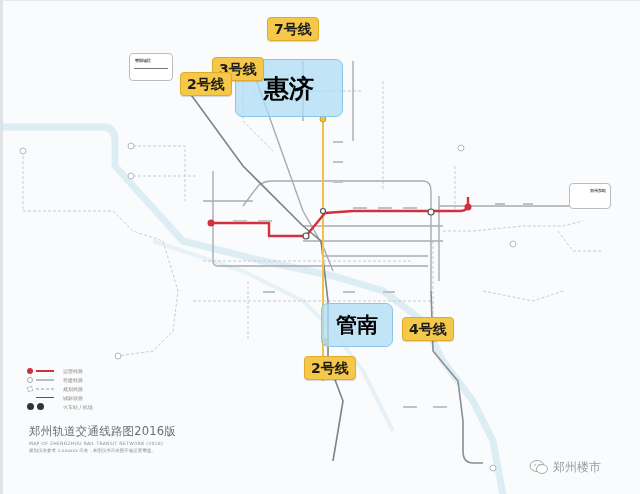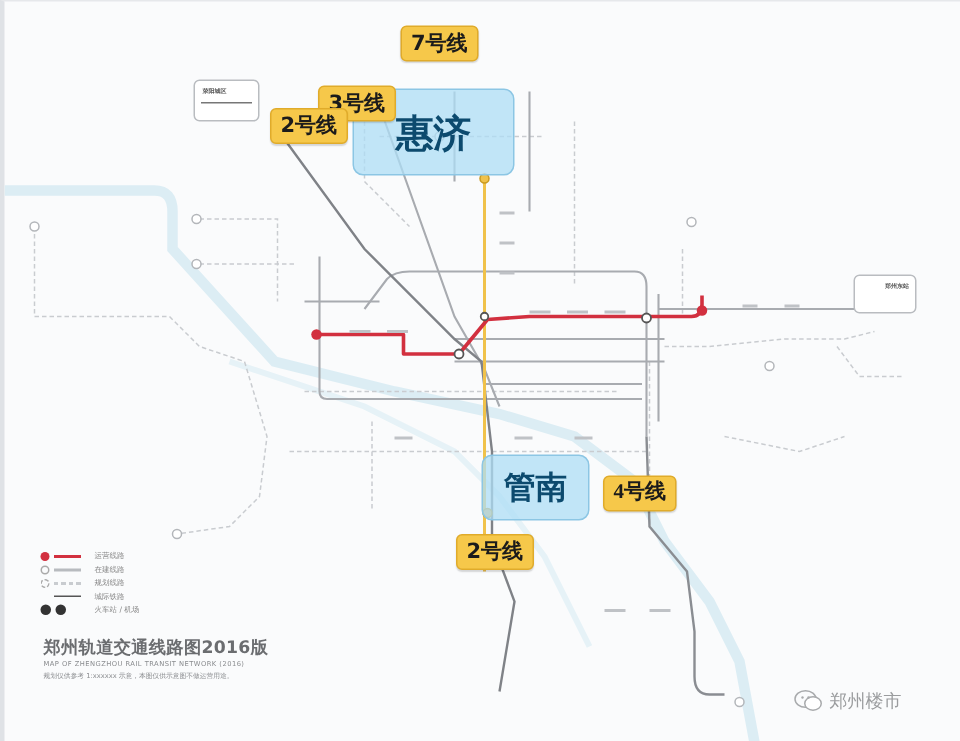--- a/index.html
+++ b/index.html
@@ -1,27 +1,27 @@
 <!DOCTYPE html>
 <html><head>
 <meta charset="utf-8">
 <style>
   html, body { margin: 0; padding: 0; }
   body { width: 640px; height: 494px; overflow: hidden; background: #ffffff; font-family: "DejaVu Sans", sans-serif; }
   .frame { position: relative; width: 640px; height: 494px; background: #fafbfc; border-left: 3px solid #dfe2e6; border-top: 1px solid #e6e8eb; box-sizing: border-box; overflow: hidden; }
   svg.map { position: absolute; left: 0; top: 0; width: 640px; height: 494px; }
   .tag { position: absolute; background: #f6c84a; border: 1px solid #e0ab2a; border-radius: 4px; color: #1b1b1b; font-weight: bold; font-size: 14px; line-height: 22px; height: 22px; padding: 0 6px; box-shadow: 0 1px 1px rgba(0,0,0,0.15); font-family: "DejaVu Sans", sans-serif; white-space: nowrap; }
-  .area { position: absolute; background: rgba(173,222,245,0.75); border: 1.5px solid #8cc6e4; border-radius: 7px; display: flex; align-items: center; justify-content: center; color: #0c4a6e; font-weight: bold; font-family: "DejaVu Sans", sans-serif; }
+  .area { position: absolute; background: rgba(173,222,245,0.75); border: 1.5px solid #8cc6e4; border-radius: 7px; display: flex; align-items: center; justify-content: center; color: #000000; font-weight: bold; font-family: "DejaVu Sans", sans-serif; }
   .legend { position: absolute; left: 24px; top: 365px; font-size: 5px; color: #888; }
   .legend-row { display: flex; align-items: center; height: 9px; gap: 6px; }
   .leg-sym { width: 30px; display: flex; align-items: center; gap: 3px; }
   .dot { width: 6px; height: 6px; border-radius: 50%; }
   .lbar { height: 2px; width: 18px; }
   .title-block { position: absolute; left: 26px; top: 423px; }
-  .title-cn { font-size: 11.5px; font-weight: bold; color: #6b6d70; letter-spacing: 0.2px; }
+  .title-cn { font-size: 11.5px; font-weight: normal; color: #6b6d70; letter-spacing: 0.2px; }
   .title-en { font-size: 4.5px; color: #8a8c8f; margin-top: 2px; letter-spacing: 0.3px; }
   .title-note { font-size: 4.5px; color: #8a8c8f; margin-top: 2px; }
   .watermark { position: absolute; left: 526px; top: 458px; display: flex; gap: 4px; color: #9a9c9e; font-size: 12px; }
   .station-box { position: absolute; border: 1px solid #b9bcc0; border-radius: 4px; background: #fff; }
   .sb-title { font-size: 4px; color: #555; font-weight: bold; }
 </style>
 </head>
 <body>
 
 <div class="frame">
@@ -121,21 +121,21 @@
   <div class="area" style="left:232px; top:58px; width:106px; height:56px; font-size:25px;">
     <span>惠济</span>
   </div>
   <div class="area" style="left:318px; top:302px; width:70px; height:42px; font-size:21px;">
     <span>管南</span>
   </div>
 
   <div class="tag" style="left:209px; top:28px;margin-top:28px;">3号线</div>
   <div class="tag" style="left:264px; top:16px;">7号线</div>
   <div class="tag" style="left:177px; top:71px;">2号线</div>
-  <div class="tag" style="left:399px; top:316px;font-family:Liberation Serif, serif;">4号线</div>
+  <div class="tag" style="left:399px; top:316px;">4号线</div>
   <div class="tag" style="left:301px; top:355px;">2号线</div>
 
   <div class="legend">
     <div class="legend-row">
       <div class="leg-sym">
           <span class="dot" style="background:#d2303f;"></span>
           <span class="lbar" style="background:#d2303f;"></span>
         </div>
       <span>运营线路</span>
     </div>

